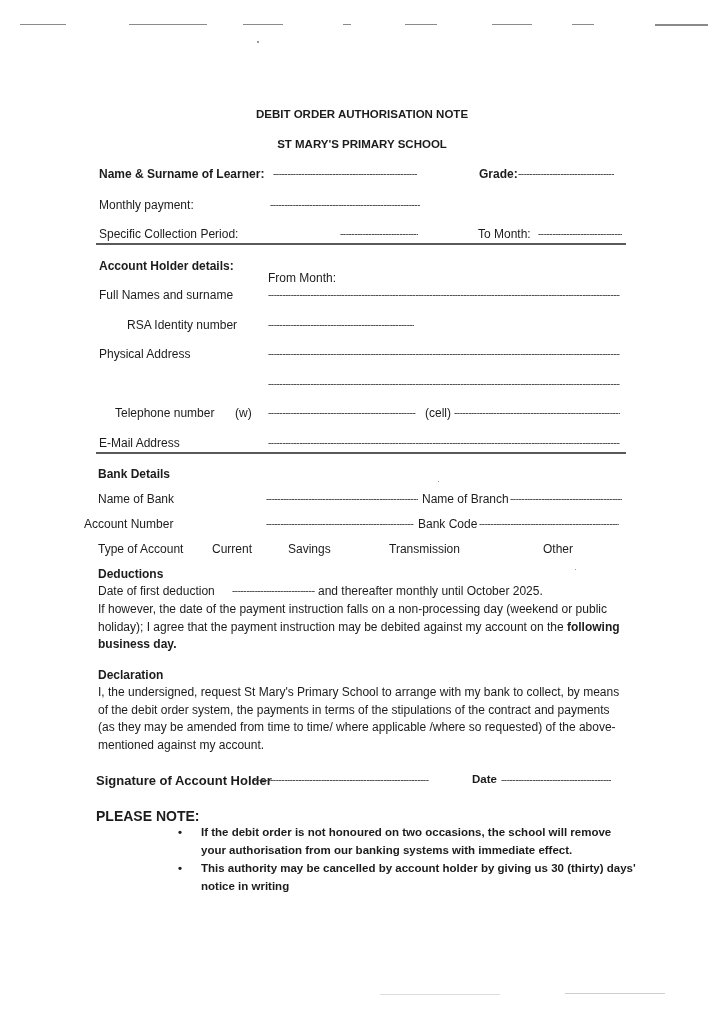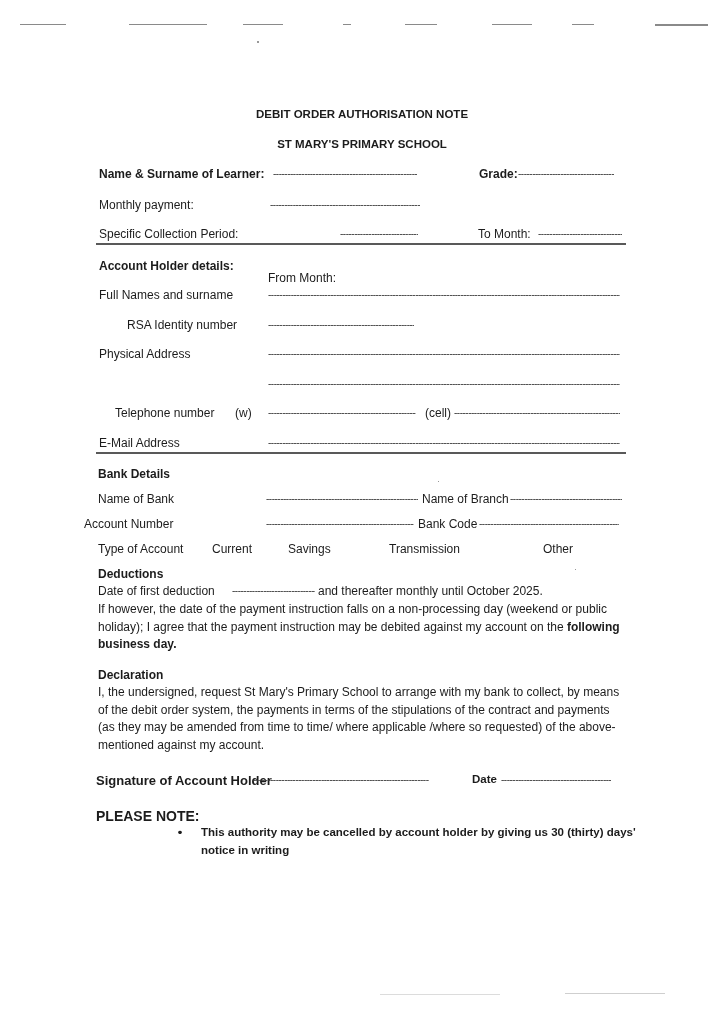--- a/index.html
+++ b/index.html
@@ -97,18 +97,18 @@
 <div class="abs bold" style="left:98px;top:668px;">Declaration</div>
 <div class="para" style="top:684px;">I, the undersigned, request St Mary's Primary School to arrange with my bank to collect, by means of the debit order system, the payments in terms of the stipulations of the contract and payments (as they may be amended from time to time/ where applicable /where so requested) of the above-mentioned against my account.</div>
 
 <div class="abs bold" style="left:96px;top:773px;font-size:13px;">Signature of Account Holder</div>
 <div class="abs dash" style="left:253px;top:774px;width:176px;">------------------------------------------------------------------------------------------------------------------------------------------------------------------------</div>
 <div class="abs bold" style="left:472px;top:773px;font-size:11.5px;">Date</div>
 <div class="abs dash" style="left:501px;top:774px;width:110px;">------------------------------------------------------------------------------------------------------------------------------------------------------------------------</div>
 
 <div class="abs bold" style="left:96px;top:808px;font-size:14px;">PLEASE NOTE:</div>
 <ul class="note-list">
-  <li><span class="bullet">•</span></li>
+  <li><span class="bullet">•</span><span>If the debit order is not honoured on two occasions, the school will remove your authorisation from our banking systems with immediate effect.</span></li>
   <li><span class="bullet">•</span><span>This authority may be cancelled by account holder by giving us 30 (thirty) days' notice in writing</span></li>
 </ul>
 
 <div class="scan-line" style="top:994px;left:380px;width:120px;background:#dcdcdc;"></div>
 <div class="scan-line" style="top:993px;left:565px;width:100px;background:#cfcfcf;"></div>
 
 </body></html>

